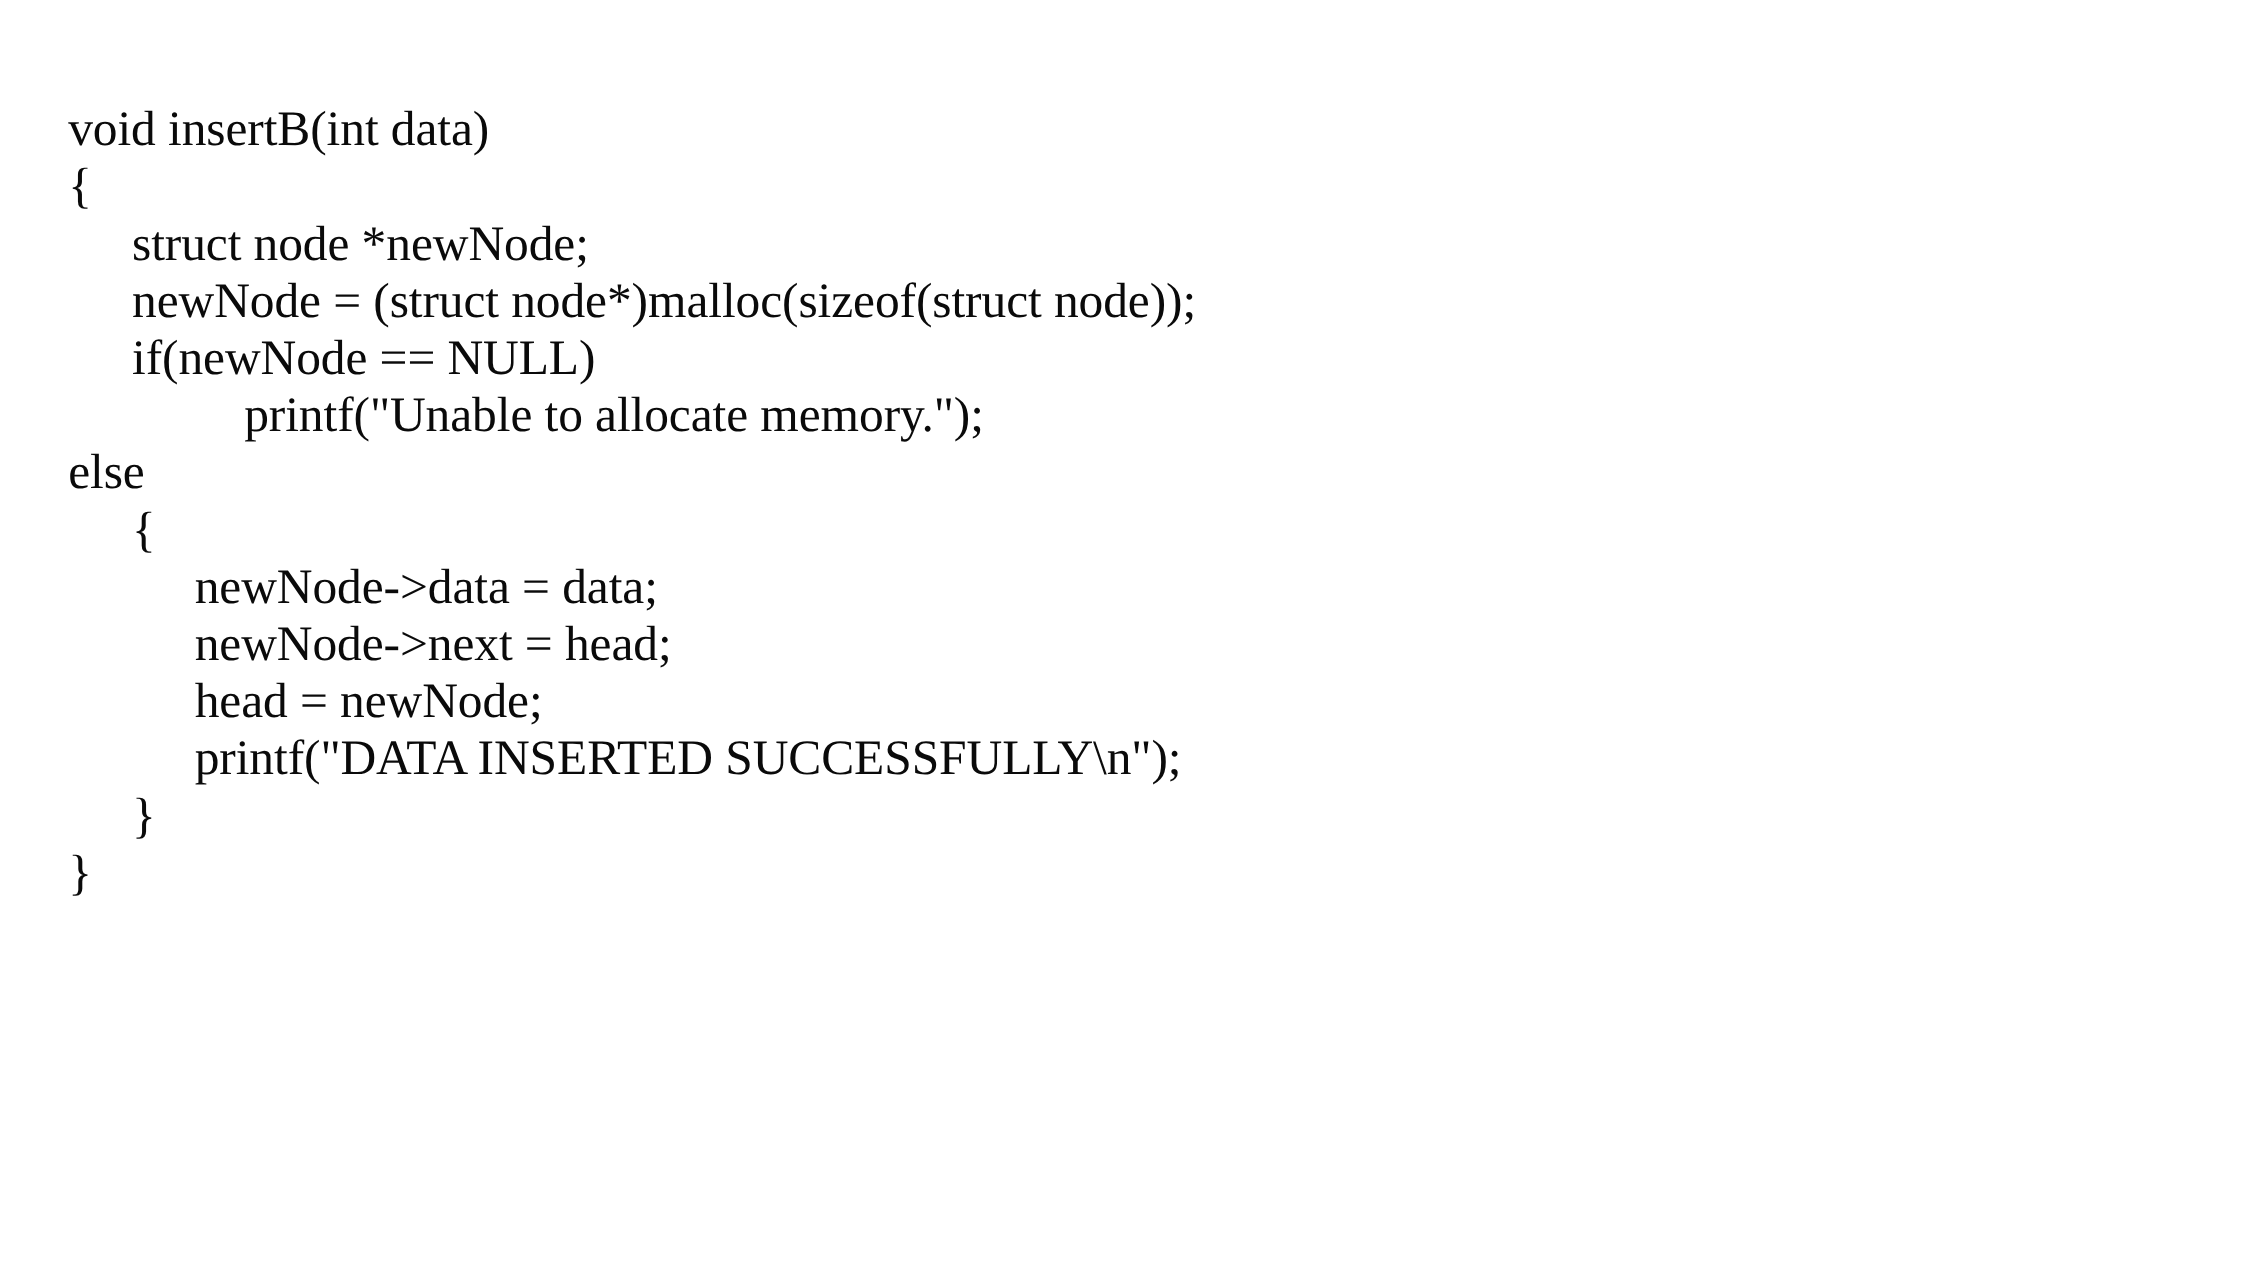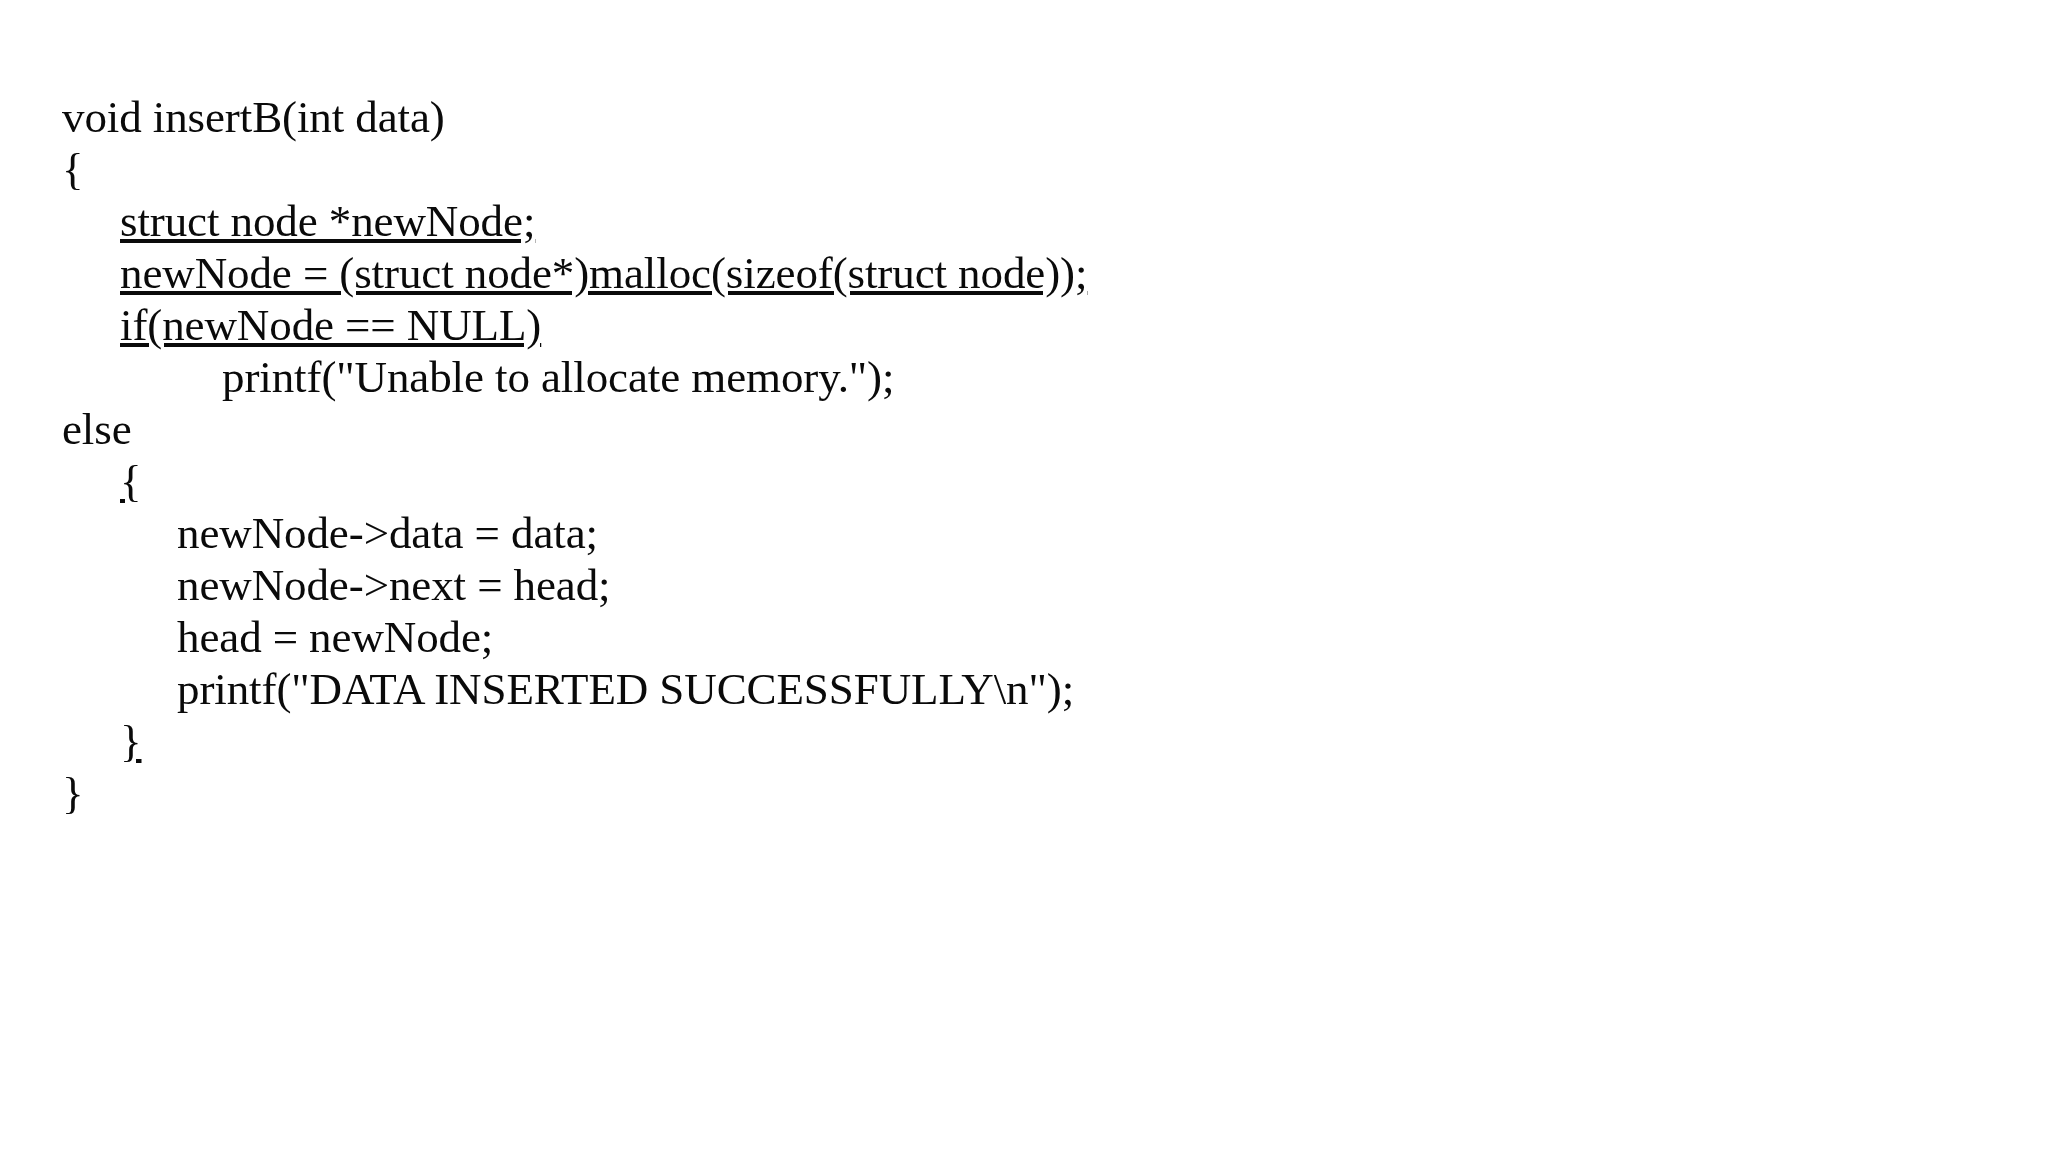--- a/index.html
+++ b/index.html
@@ -34,21 +34,21 @@
     font-family: "Liberation Serif", "DejaVu Serif", serif;
     font-size: 45px;
     line-height: 52px;
     letter-spacing: -0.1px;
     color: #0a0a0a;
     white-space: pre;
     font-weight: 400;
   }
   
   .ind-0 { padding-left: 0px; }
-  .ind-1 { padding-left: 58px; text-decoration: underline; }
+  .ind-1 { padding-left: 58px; }
   .ind-2 { padding-left: 115px; }
   .ind-3 { padding-left: 160px; }
 </style>
 </head>
 <body>
 
 <div class="slide">
   <pre class="code-block" id="code-block"><span class="code-line ind-0">void insertB(int data)</span><span class="code-line ind-0">{</span><span class="code-line ind-1">struct node *newNode;</span><span class="code-line ind-1">newNode = (struct node*)malloc(sizeof(struct node));</span><span class="code-line ind-1">if(newNode == NULL)</span><span class="code-line ind-3">printf("Unable to allocate memory.");</span><span class="code-line ind-0">else</span><span class="code-line ind-1">{</span><span class="code-line ind-2">newNode-&gt;data = data;</span><span class="code-line ind-2">newNode-&gt;next = head;</span><span class="code-line ind-2">head = newNode;</span><span class="code-line ind-2">printf("DATA INSERTED SUCCESSFULLY\n");</span><span class="code-line ind-1">}</span><span class="code-line ind-0">}</span></pre>
 </div>
 

